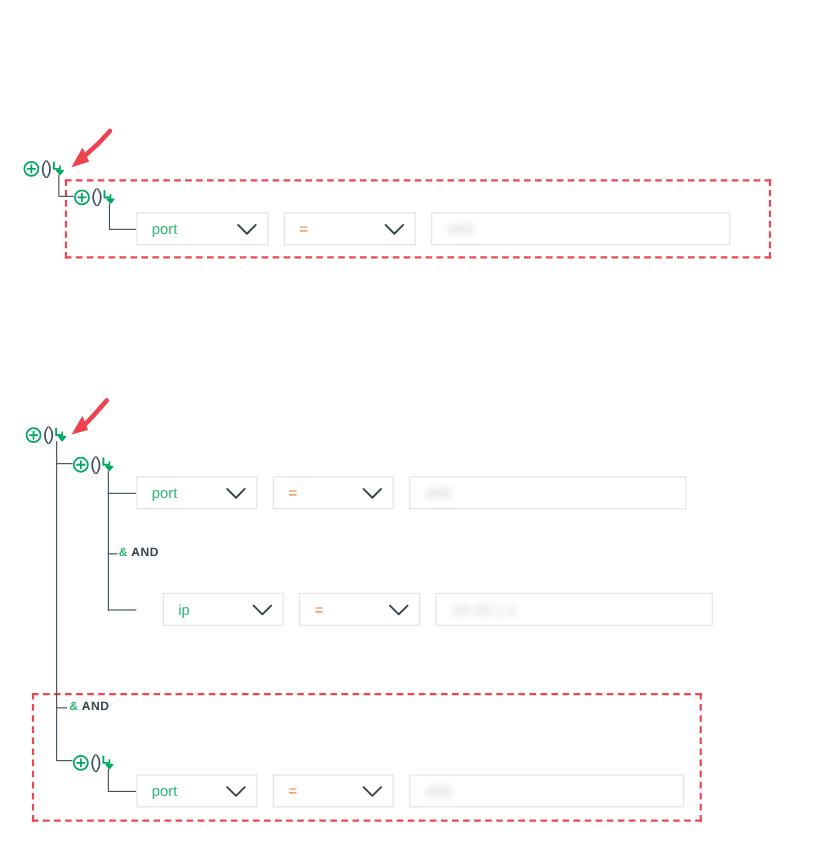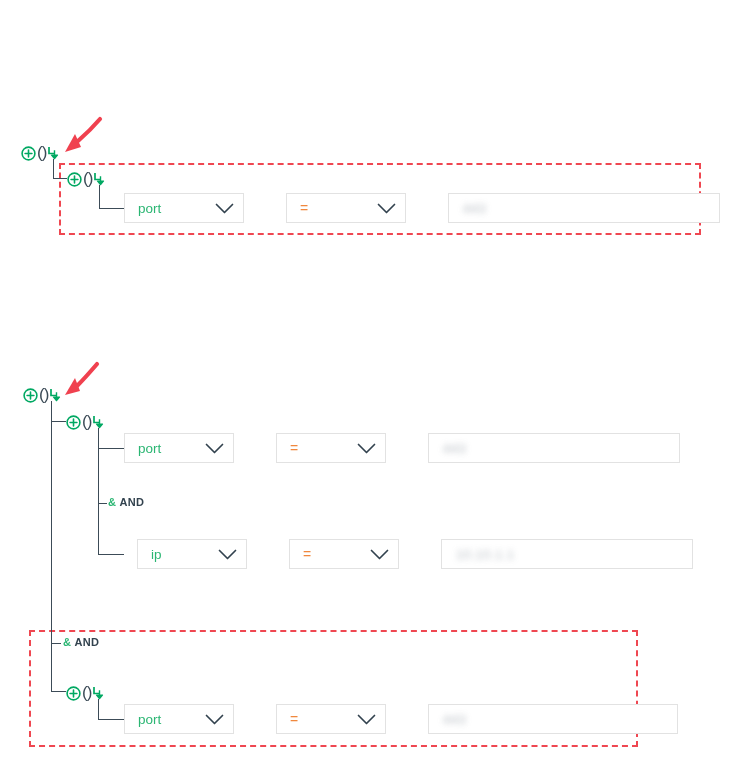--- a/index.html
+++ b/index.html
@@ -63,21 +63,20 @@
     background: #3c4b57;
   }
   .tree-v { width: 1px; }
   .tree-h { height: 1px; }
 
   
   .cond-row {
     position: absolute;
     display: flex;
     align-items: flex-start;
-    gap: 28px;
   }
   .field-box {
     box-sizing: border-box;
     border: 1px solid #e2e2e2;
     background: #ffffff;
     height: 30px;
     display: flex;
     align-items: center;
     padding: 0 9px 0 13px;
     position: relative;
@@ -282,21 +281,21 @@
     <div class="value-box" style="width:252px; margin-left:14px;">
       <span class="blurred-value">443</span>
     </div>
   </div>
 
   <div class="and-label" style="left:108px; top:496px;">
     <span class="amp">&amp;</span>
     <span class="word">AND</span>
   </div>
 
-  <div class="cond-row" style="left:117px; top:539px;padding-left:20px;">
+  <div class="cond-row" style="left:128px; top:539px;padding-left:20px;">
     <div class="field-box" style="width:110px;">
       <span class="field-text key">ip</span>
       <span class="chev">
         <svg width="19" height="11" viewBox="0 0 19 11">
           <path d="M1.5 1.5 L9.5 9.5 L17.5 1.5" fill="none" stroke="#32424e" stroke-width="1.7" stroke-linecap="round" stroke-linejoin="round"></path>
         </svg>
       </span>
     </div>
     <div class="field-box" style="width:110px; margin-left:14px;">
       <span class="field-text op">=</span>

